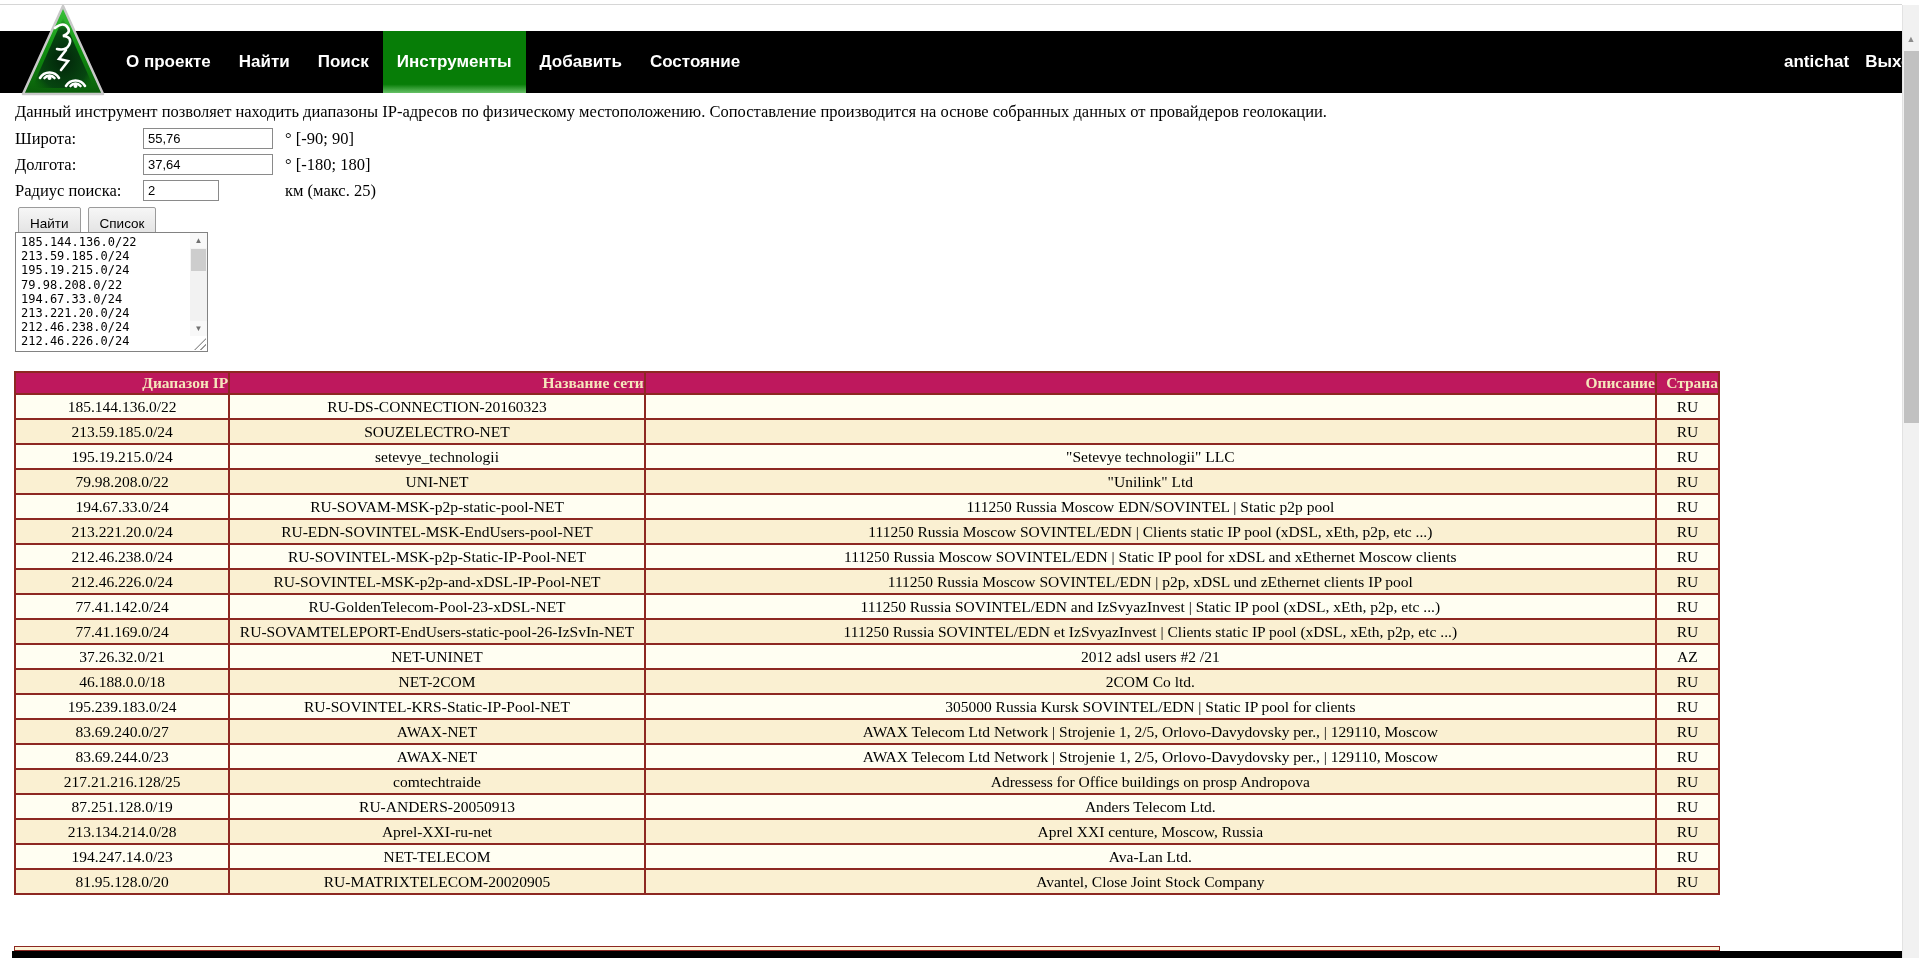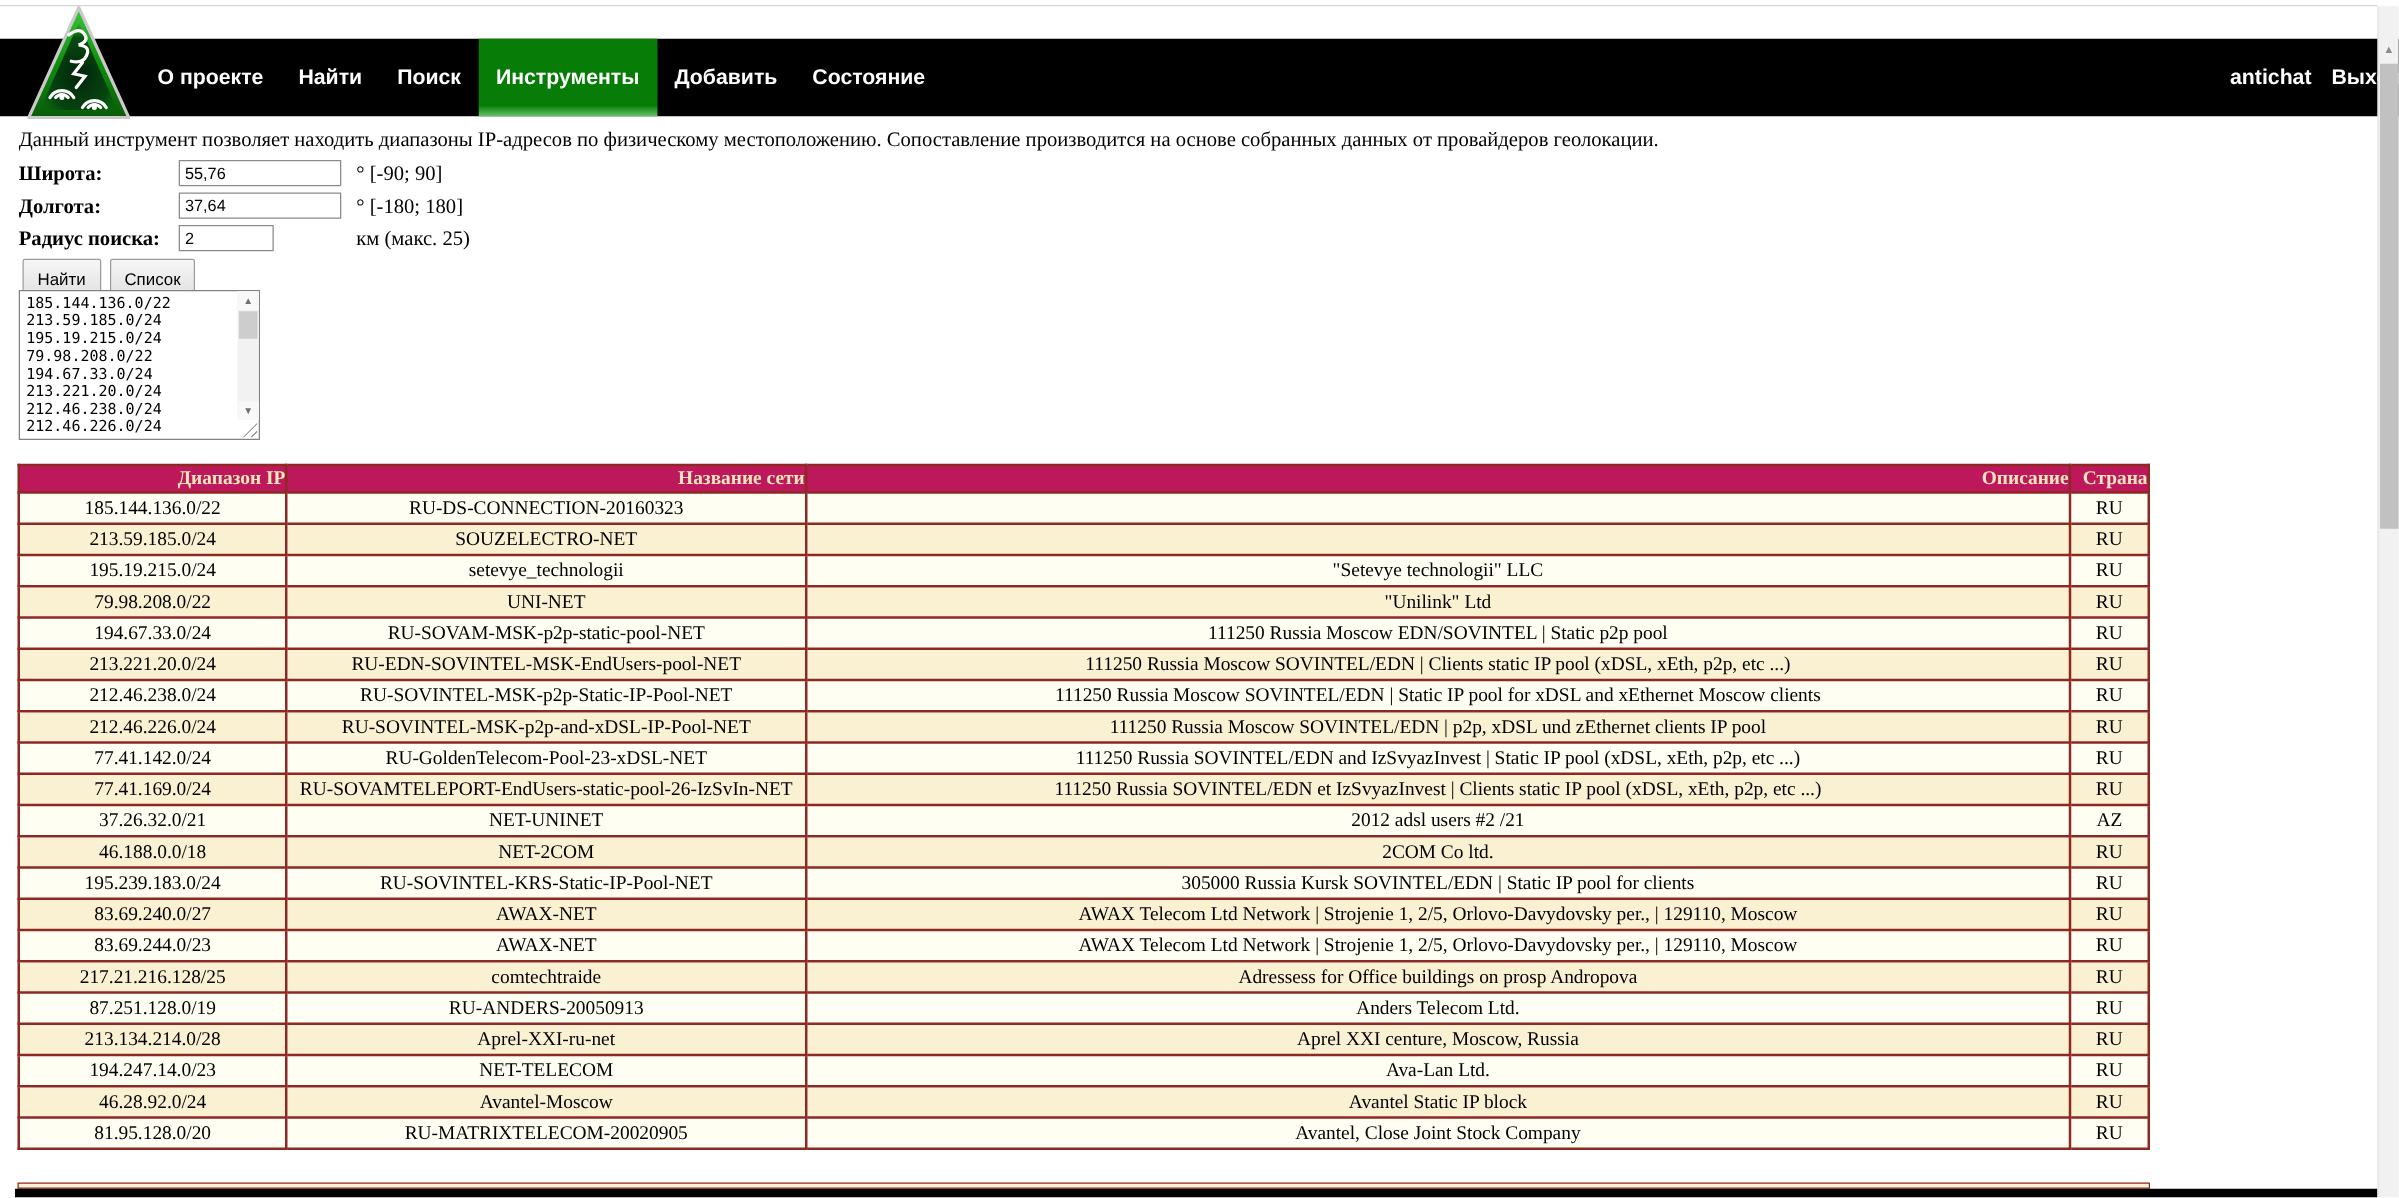--- a/index.html
+++ b/index.html
@@ -19,21 +19,21 @@
   }
   .menu-item.active{background:linear-gradient(to bottom,#077d07 0,#077d07 86%,#66c166 100%);}
   .menu-right{position:absolute;right:24px;top:0;height:62px;display:flex;gap:16px;}
   .menu-right .menu-item{padding:0;}
   .logo{position:absolute;left:21px;top:4px;z-index:5;cursor:pointer;}
 
   
   .intro{position:absolute;left:15px;top:102px;font-size:16.5px;color:#000;white-space:nowrap;}
   .form-row{position:absolute;left:15px;height:24px;font-size:16.5px;}
   #row-lat{top:128px}#row-lon{top:154px}#row-rad{top:180px}
-  .flabel{position:absolute;left:0;top:1px;white-space:nowrap;font-weight:bold;}
+  .flabel{position:absolute;left:0;top:1px;white-space:nowrap;}
   .finput{
     position:absolute;left:128px;top:0;width:130px;height:21px;box-sizing:border-box;
     border:1px solid #8a8a8a;font:13px "Liberation Sans",sans-serif;padding:0 4px;background:#fff;
   }
   .finput.narrow{width:76px;}
   .funit{position:absolute;left:270px;top:1px;white-space:nowrap;}
   .btn-row{position:absolute;left:18px;top:207px;display:flex;gap:7px;}
   .btn{
     font:13.5px "Liberation Sans",sans-serif;color:#000;
     background:linear-gradient(#f6f6f6,#e0e0e0);border:1px solid #9b9b9b;border-radius:2px;
@@ -290,26 +290,20 @@
     <td class="c-desc">Aprel XXI centure, Moscow, Russia</td>
     <td class="c-country">RU</td>
   </tr>
       <tr>
     <td class="c-ip">194.247.14.0/23</td>
     <td class="c-name">NET-TELECOM</td>
     <td class="c-desc">Ava-Lan Ltd.</td>
     <td class="c-country">RU</td>
   </tr>
       <tr>
-    <td class="c-ip">46.28.92.0/24</td>
-    <td class="c-name">Avantel-Moscow</td>
-    <td class="c-desc">Avantel Static IP block</td>
-    <td class="c-country">RU</td>
-  </tr>
-      <tr>
     <td class="c-ip">81.95.128.0/20</td>
     <td class="c-name">RU-MATRIXTELECOM-20020905</td>
     <td class="c-desc">Avantel, Close Joint Stock Company</td>
     <td class="c-country">RU</td>
   </tr>
     </tbody>
 </table>
 
 <div class="next-sliver"></div>
 <div class="bottom-bar"></div>

